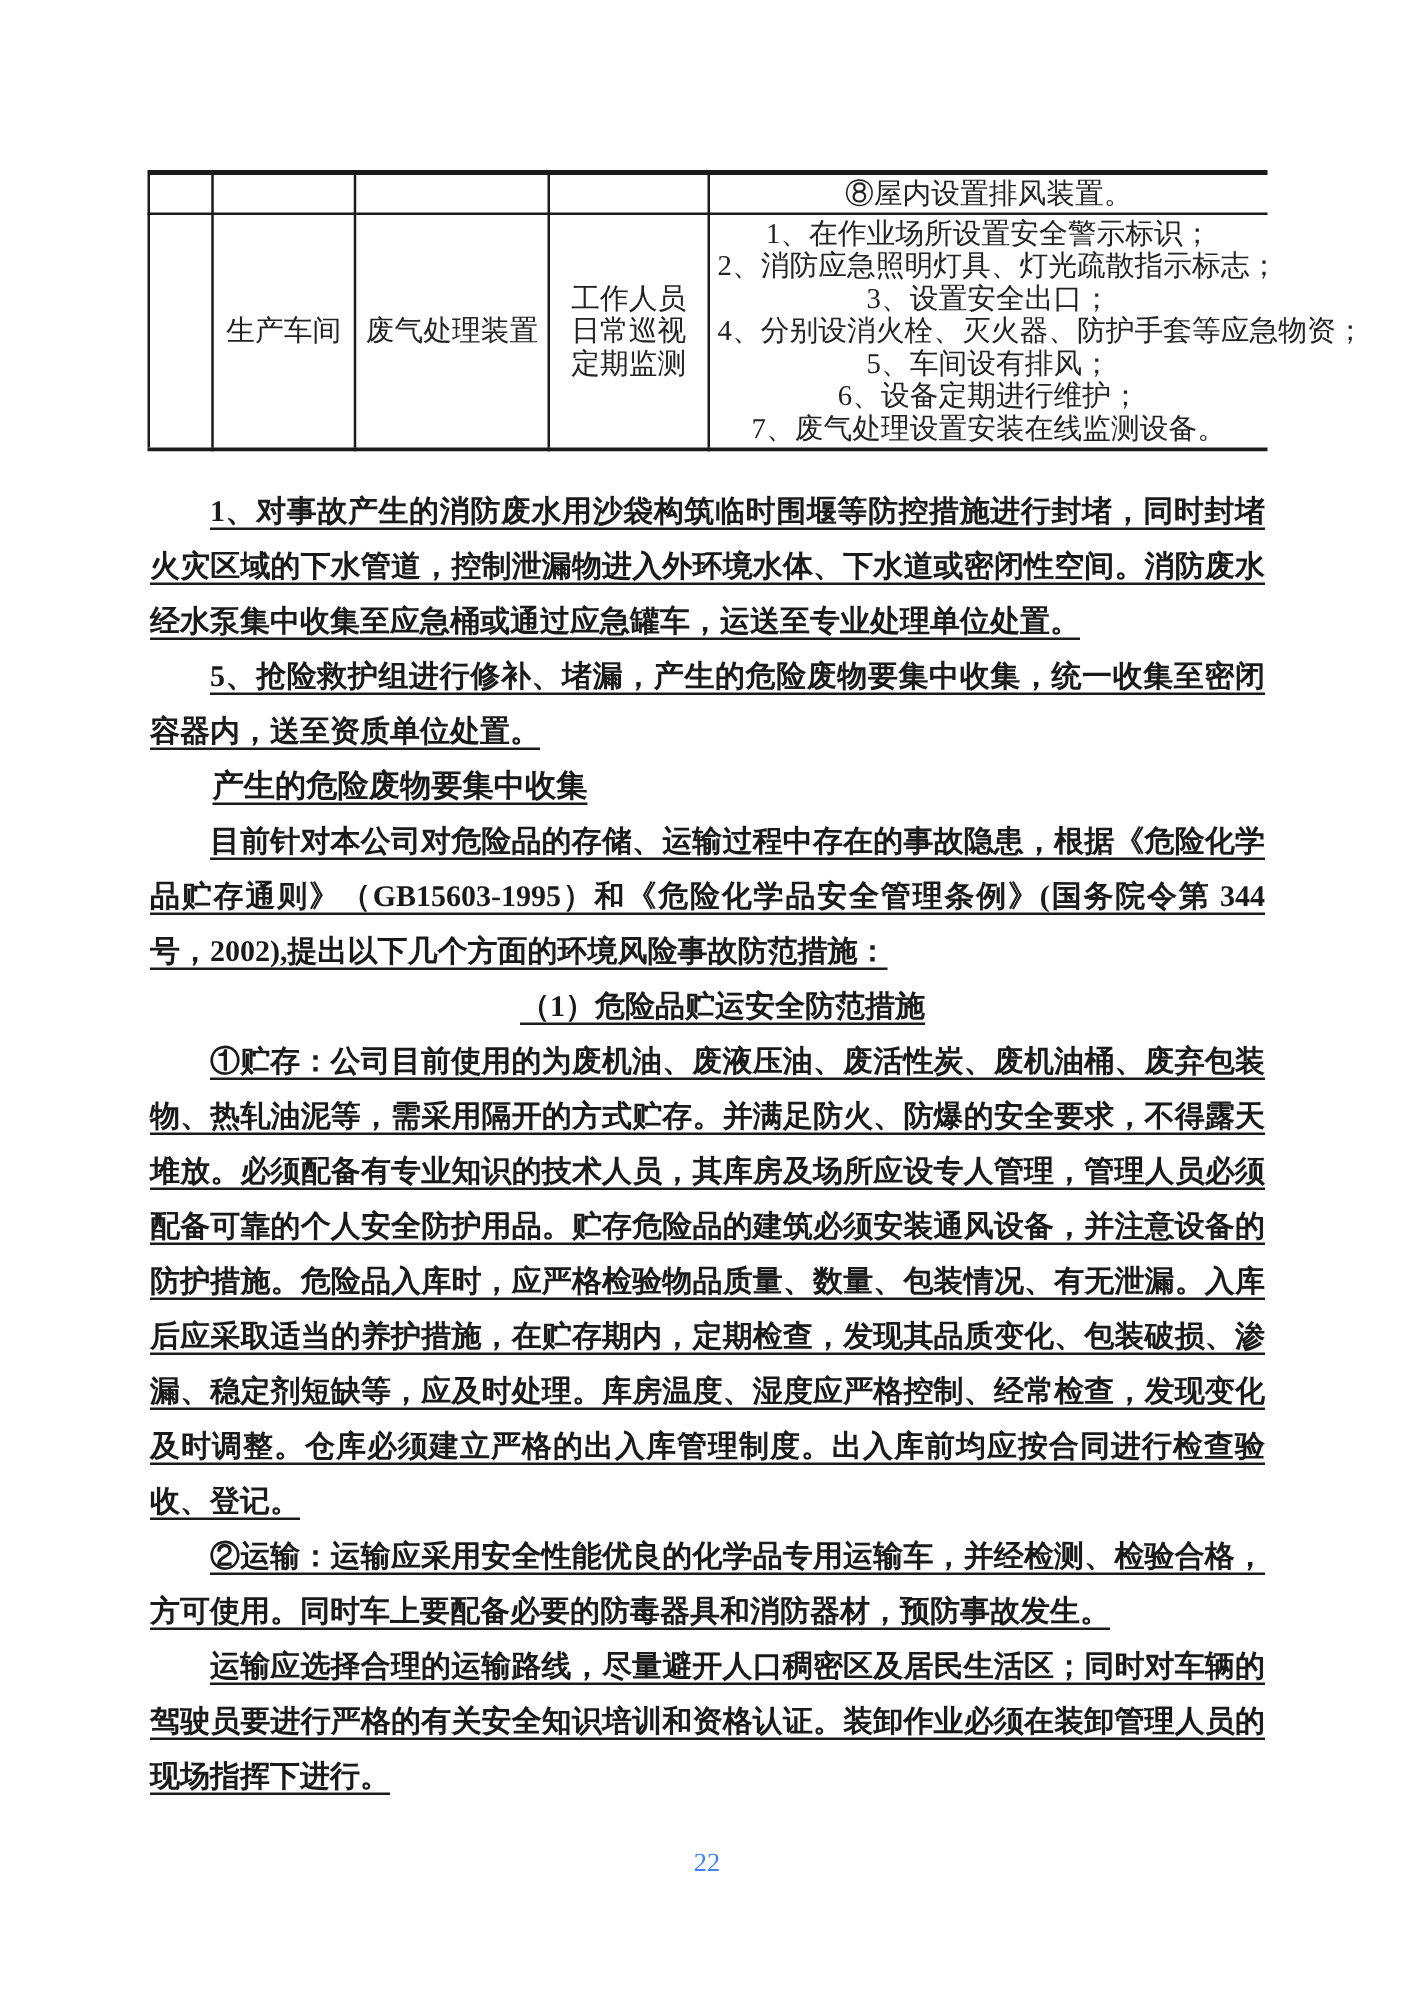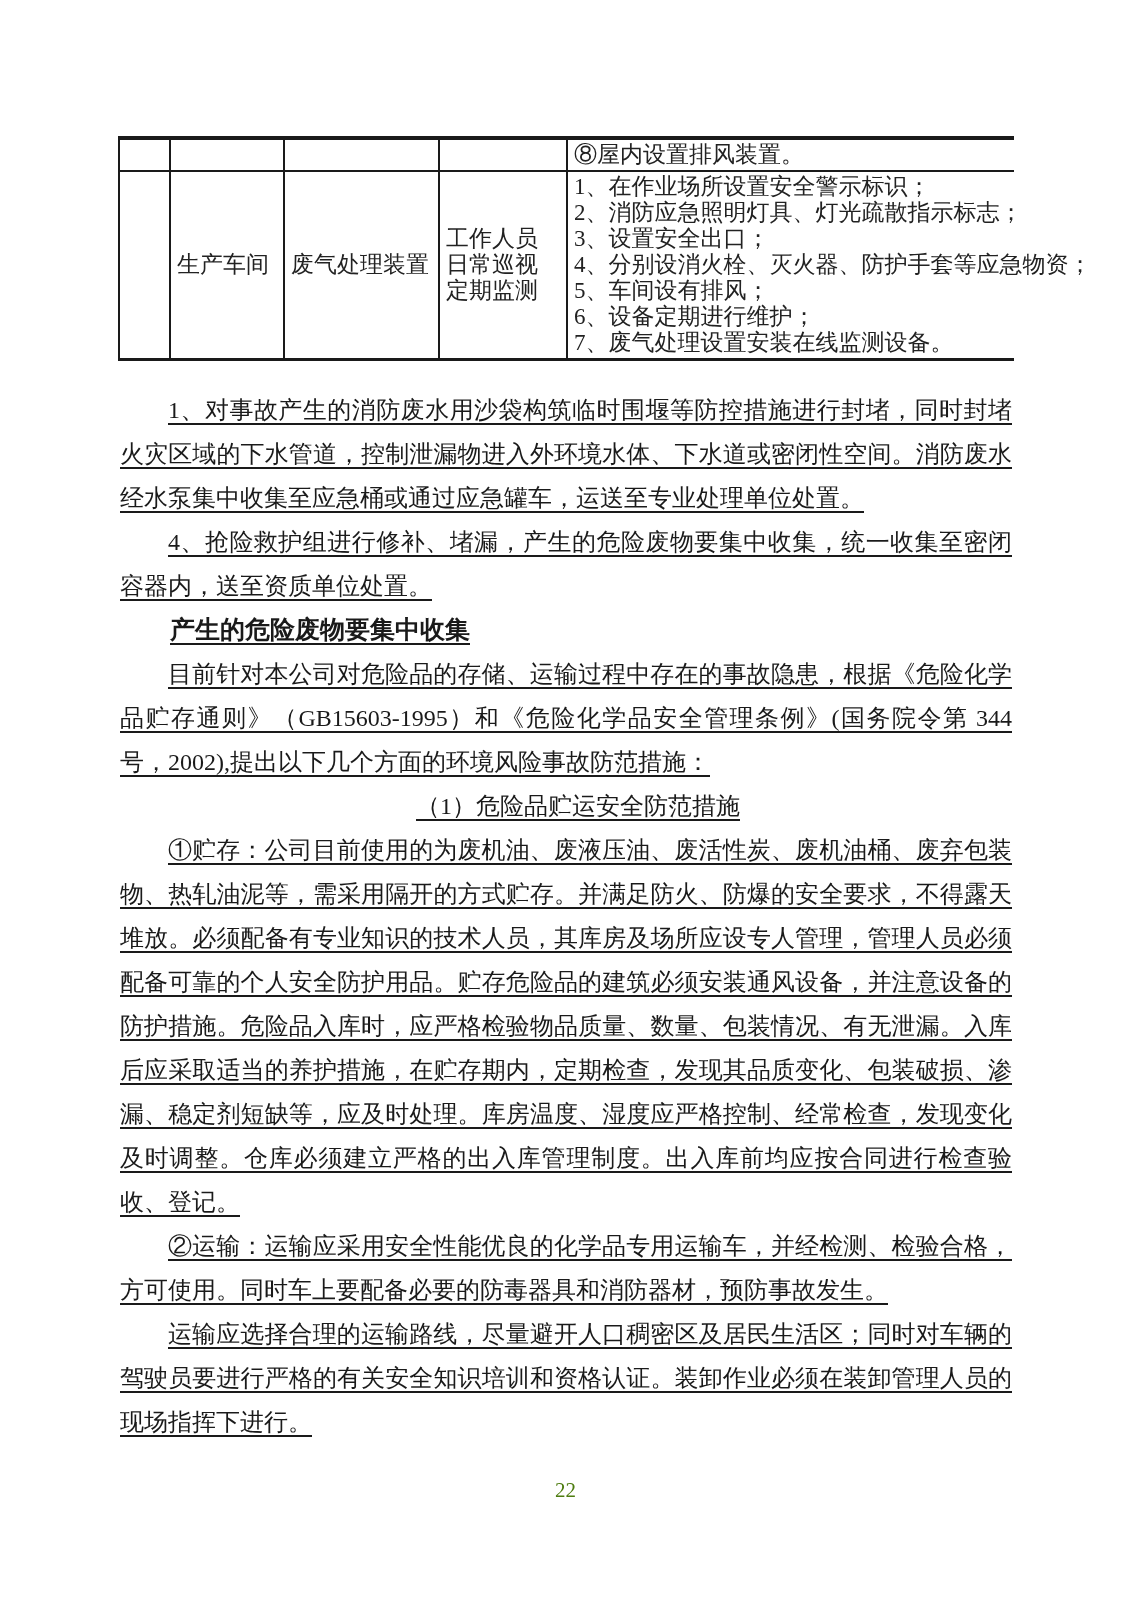--- a/index.html
+++ b/index.html
@@ -30,20 +30,21 @@
     border-top: 4px solid #1a1a1a;
     border-bottom: 3px solid #1a1a1a;
     border-left: 2px solid #1a1a1a;
     font-size: 23px;
     color: #222;
   }
   table.risk-table td {
     border: 2px solid #1a1a1a;
     border-right: 2px solid #1a1a1a;
     vertical-align: middle;
+    text-align: center;
     padding: 2px 6px;
     line-height: 26px;
   }
   table.risk-table td:last-child {
     border-right: none;
   }
   tr.row-carry td {
     height: 26px;
   }
   td.cell-left {
@@ -65,20 +66,21 @@
     width: 892px;
     font-size: 24px;
     line-height: 44px;
     text-align: justify;
   }
   .body-text p, .body-text h3 {
     margin: 0;
     text-decoration: underline;
     text-decoration-thickness: 1.5px;
     text-underline-offset: 5px;
+    font-weight: bold;
   }
   .body-text h3 {
     font-size: 25px;
     font-weight: bold;
     text-indent: 2em;
     text-align: left;
   }
   p.indent {
     text-indent: 2em;
   }
@@ -88,21 +90,21 @@
   }
 
   
   .page-number {
     position: absolute;
     left: 0;
     top: 1478px;
     width: 100%;
     text-align: center;
     font-size: 21px;
-    color: #4d7c0f;
+    color: #3b82f6;
   }
 </style>
 </head>
 <body>
 
 <div class="page">
 
   <table class="risk-table">
     <colgroup>
       <col style="width:51px">
@@ -132,21 +134,21 @@
 4、分别设消火栓、灭火器、防护手套等应急物资；
 5、车间设有排风；
 6、设备定期进行维护；
 7、废气处理设置安装在线监测设备。</td>
       </tr>
     </tbody>
   </table>
 
   <div class="body-text">
     <p class="indent">1、对事故产生的消防废水用沙袋构筑临时围堰等防控措施进行封堵，同时封堵火灾区域的下水管道，控制泄漏物进入外环境水体、下水道或密闭性空间。消防废水经水泵集中收集至应急桶或通过应急罐车，运送至专业处理单位处置。</p>
-    <p class="indent">4、抢险救护组进行修补、堵漏，产生的危险废物要集中收集，统一收集至密闭容器内，送至资质单位处置。</p>
+    <p class="indent">5、抢险救护组进行修补、堵漏，产生的危险废物要集中收集，统一收集至密闭容器内，送至资质单位处置。</p>
     <h3>产生的危险废物要集中收集</h3>
     <p class="indent">目前针对本公司对危险品的存储、运输过程中存在的事故隐患，根据《危险化学品贮存通则》（GB15603-1995）和《危险化学品安全管理条例》(国务院令第 344 号，2002),提出以下几个方面的环境风险事故防范措施：</p>
     <p class="subheading">（1）危险品贮运安全防范措施</p>
     <p class="indent">①贮存：公司目前使用的为废机油、废液压油、废活性炭、废机油桶、废弃包装物、热轧油泥等，需采用隔开的方式贮存。并满足防火、防爆的安全要求，不得露天堆放。必须配备有专业知识的技术人员，其库房及场所应设专人管理，管理人员必须配备可靠的个人安全防护用品。贮存危险品的建筑必须安装通风设备，并注意设备的防护措施。危险品入库时，应严格检验物品质量、数量、包装情况、有无泄漏。入库后应采取适当的养护措施，在贮存期内，定期检查，发现其品质变化、包装破损、渗漏、稳定剂短缺等，应及时处理。库房温度、湿度应严格控制、经常检查，发现变化及时调整。仓库必须建立严格的出入库管理制度。出入库前均应按合同进行检查验收、登记。</p>
     <p class="indent">②运输：运输应采用安全性能优良的化学品专用运输车，并经检测、检验合格，方可使用。同时车上要配备必要的防毒器具和消防器材，预防事故发生。</p>
     <p class="indent">运输应选择合理的运输路线，尽量避开人口稠密区及居民生活区；同时对车辆的驾驶员要进行严格的有关安全知识培训和资格认证。装卸作业必须在装卸管理人员的现场指挥下进行。</p>
   </div>
 
   <div class="page-number">22</div>
 

